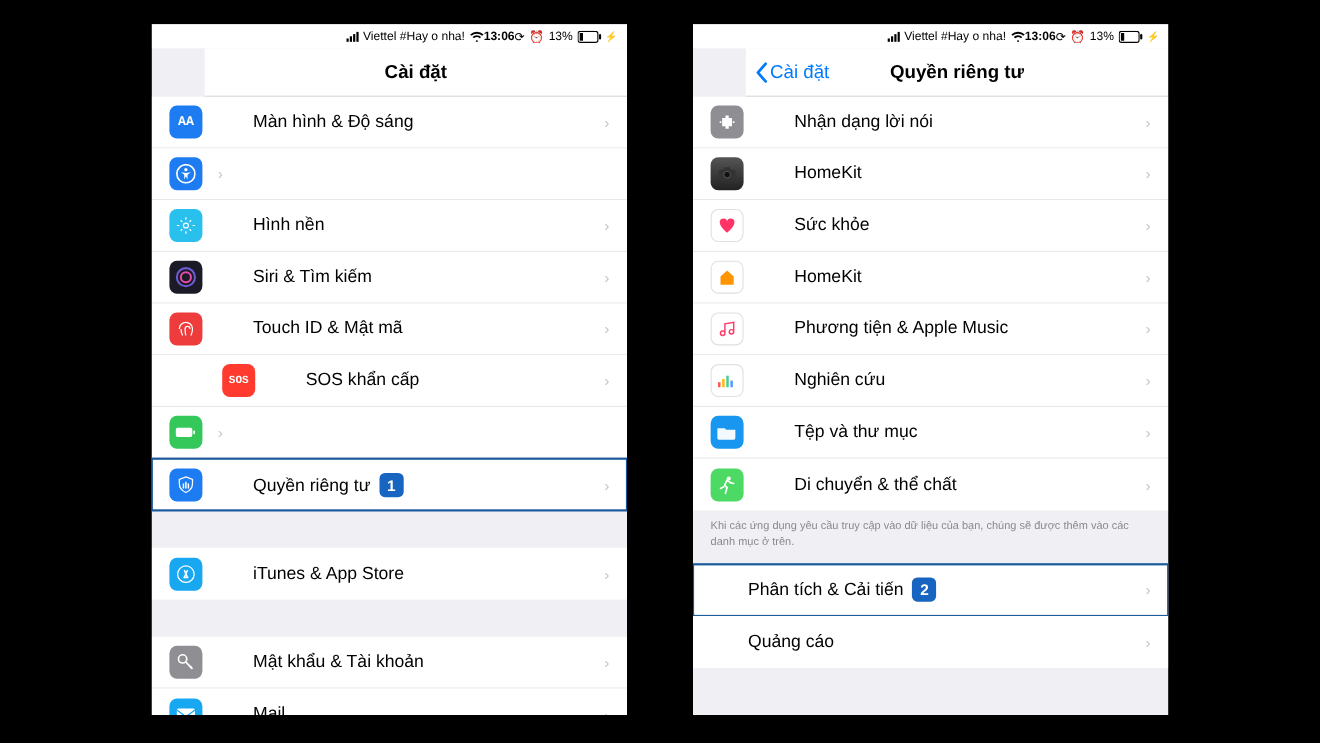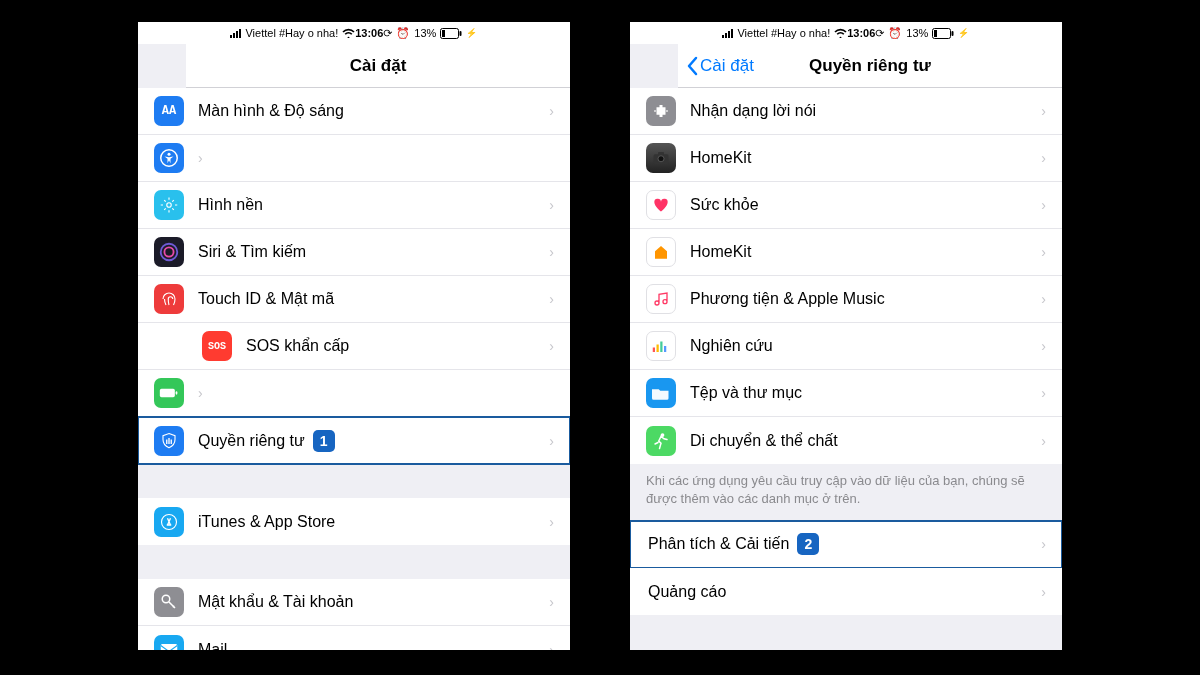--- a/index.html
+++ b/index.html
@@ -22,21 +22,21 @@
   height: 628px;
   background: #efeff4;
   position: relative;
   overflow: hidden;
 }
 .status-bar {
   height: 22px;
   background: #fff;
   display: flex;
   align-items: center;
-  justify-content: center;
+  justify-content: flex-end;
   padding: 0 8px;
   font-size: 11px;
   font-weight: 500;
   color: #000;
 }
 .status-left { display: flex; align-items: center; gap: 4px; }
 .status-right { display: flex; align-items: center; gap: 4px; }
 .signal-bars { display: inline-flex; align-items: flex-end; gap: 1px; height: 10px; }
 .signal-bars span { width: 2px; background: #000; display: inline-block; }
 .signal-bars span:nth-child(1){height:3px}.signal-bars span:nth-child(2){height:5px}.signal-bars span:nth-child(3){height:7px}.signal-bars span:nth-child(4){height:9px}
@@ -80,29 +80,29 @@
   margin-right: 14px;
   display: flex;
   align-items: center;
   justify-content: center;
   flex-shrink: 0;
   font-size: 16px;
   color: #fff;
   font-weight: 600;
   font-family: Liberation Mono, monospace;
 }
-.row-label { font-size: 16px; color: #000; flex: 1; }
+.row-label { font-size: 16px; color: #000; flex: 1; margin-left: 32px; }
 .chevron {
   color: #c7c7cc;
   font-size: 14px;
 }
 .section-gap { height: 34px; background: #efeff4; }
 .footer-text {
   padding: 8px 16px 14px;
-  font-size: 13px;
+  font-size: 10px;
   color: #8a8a8e;
   background: #efeff4;
   line-height: 1.35;
 }
 .highlight-box {
   outline: 2px solid #1a5b9e;
   outline-offset: -1px;
 }
 .step-badge {
   display: inline-flex;

